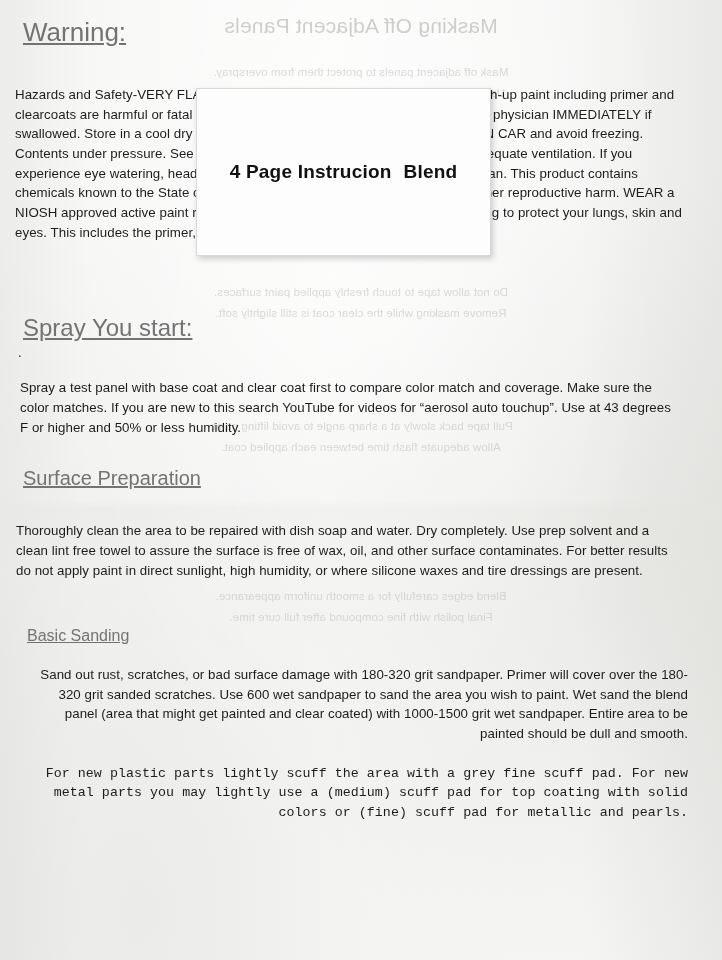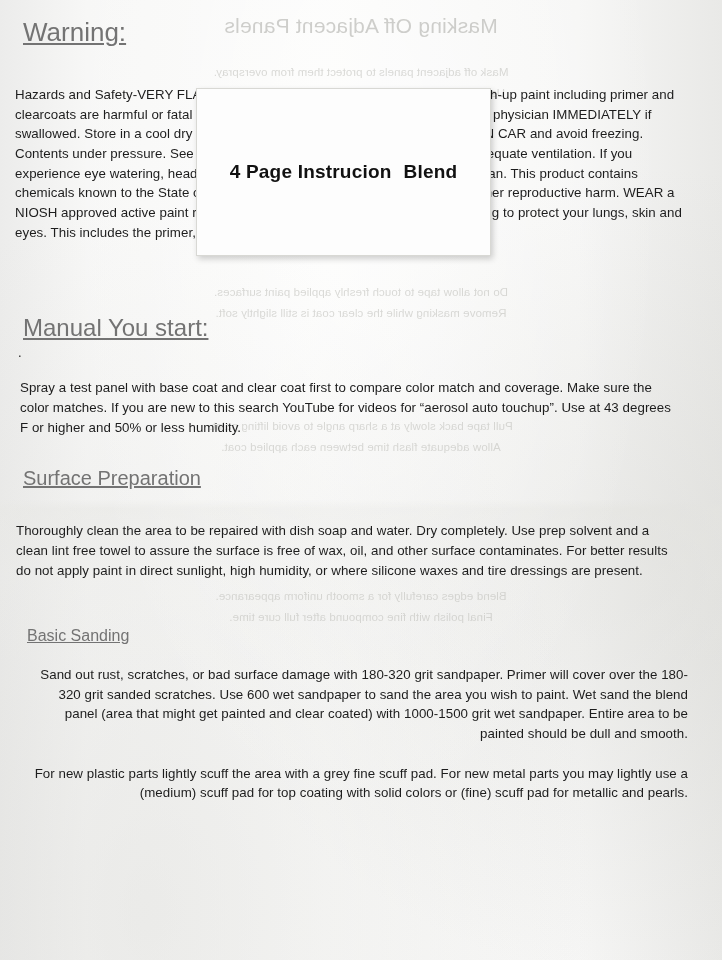--- a/index.html
+++ b/index.html
@@ -168,21 +168,21 @@
     top: 618px;
     font-size: 16px;
   }
   .bs-body {
     position: absolute;
     left: 24px;
     top: 665px;
     width: 664px;
   }
   .bs-body p { margin: 0 0 20px 0; text-align: right; }
-  .bs-body p:last-child { margin-bottom: 0; }
+  .bs-body p:last-child { margin-bottom: 0; font-family: Liberation Mono, monospace; }
 </style>
 </head>
 <body>
 
 <div class="page"></div>
 
 <div class="bleed bleed-title">Masking Off Adjacent Panels</div>
 <div class="bleed" style="top:62px;left:0;width:100%;">
   <div class="bleed-line">Mask off adjacent panels to protect them from overspray.</div>
   <div class="bleed-line">Use quality masking tape and paper or plastic sheeting.</div>
@@ -205,21 +205,21 @@
   <h1 class="section warn-title">Warning:</h1>
   <div class="warn-body body-text">
     <p>Hazards and Safety-VERY FLAMMABLE. Keep away from heat and flame. Touch-up paint including primer and clearcoats are harmful or fatal if swallowed. Keep out of reach of children. Call a physician IMMEDIATELY if swallowed. Store in a cool dry place between 45F and 120F. DO NOT STORE IN CAR and avoid freezing. Contents under pressure. See local regulations for proper disposal. Use with adequate ventilation. If you experience eye watering, headache or dizziness, leave the area and call physician. This product contains chemicals known to the State of California to cause birth defects, cancer and other reproductive harm. WEAR a NIOSH approved active paint respirator and WEAR safety goggles when spraying to protect your lungs, skin and eyes. This includes the primer, paint and clearcoat.</p>
   </div>
 
   <div class="sticker">
     <span>4 Page Instrucion</span>
     <span>Blend</span>
   </div>
 
-  <h1 class="section bys-title">Manual You start:</h1>
+  <h1 class="section bys-title">Spray You start:</h1>
   <div class="bys-dot">.</div>
   <div class="bys-body body-text">
     <p>Spray a test panel with base coat and clear coat first to compare color match and coverage. Make sure the color matches.  If you are new to this search YouTube for videos for “aerosol auto touchup”.  Use at 43 degrees F or higher and 50% or less humidity.</p>
   </div>
 
   <h1 class="section sp-title">Surface Preparation</h1>
   <div class="sp-body body-text">
     <p>Thoroughly clean the area to be repaired with dish soap and water.  Dry completely. Use prep solvent and a clean lint free towel to assure the surface is free of wax, oil, and other surface contaminates. For better results do not apply paint in direct sunlight, high humidity, or where silicone waxes and tire dressings are present.</p>
   </div>
 

